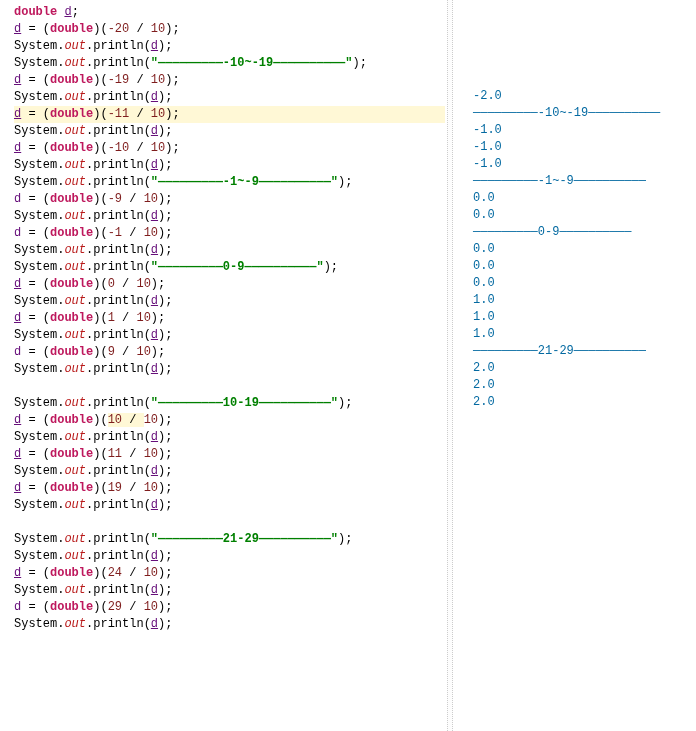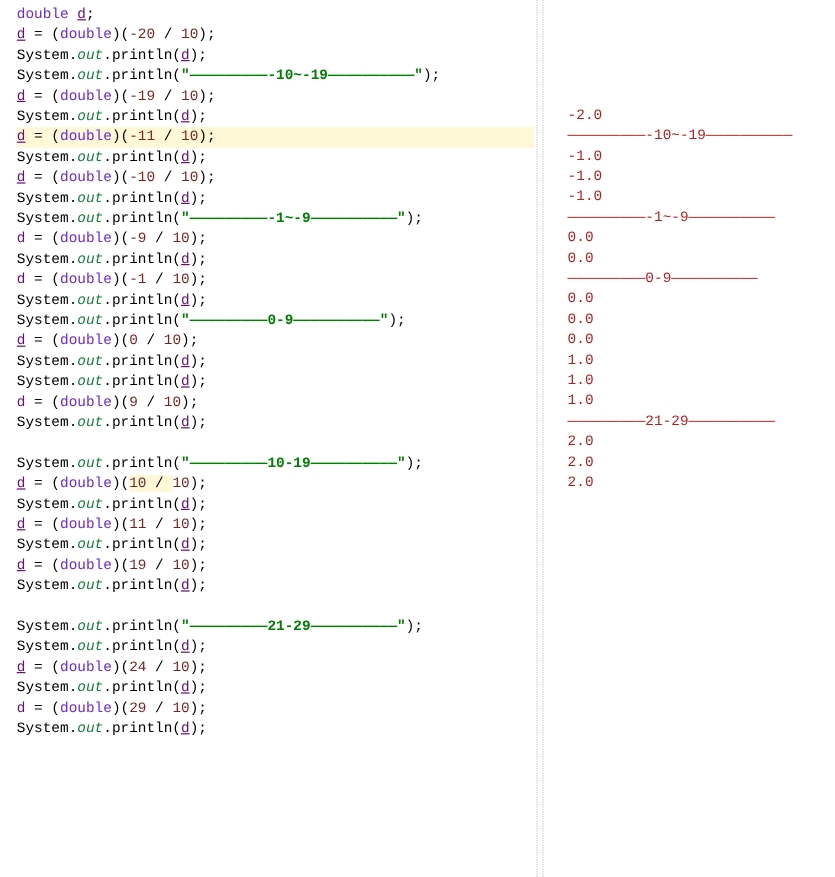--- a/index.html
+++ b/index.html
@@ -31,32 +31,32 @@
   }
   .line {
     height: 17px;
     line-height: 17px;
     white-space: pre;
     position: relative;
   }
   .hl {
     background: #fff8d6;
   }
-  .kw { color: #6d28d9; font-weight: normal; }
+  .kw { color: #be185d; font-weight: bold; }
   .var { color: #660e7a; }
   .varU { color: #660e7a; text-decoration: underline; }
-  .field { color: #15803d; font-style: italic; }
+  .field { color: #b91c1c; font-style: italic; }
   .str { color: #008000; font-weight: bold; }
   .num { color: #7f1d1d; }
   .pln { color: #000000; }
   .out-line {
     height: 17px;
     line-height: 17px;
     white-space: pre;
-    color: #b91c1c;
+    color: #0369a1;
   }
 </style>
 </head>
 <body>
 
 <div class="code-pane">
 
 <div class="line"><span class="kw">double</span><span class="pln"> </span><span class="varU">d</span><span class="pln">;</span></div>
 
 <div class="line"><span class="varU">d</span><span class="pln"> = (</span><span class="kw">double</span><span class="pln">)</span><span class="pln">(</span><span class="num">-20</span><span class="pln"> / </span><span class="num">10</span><span class="pln">)</span><span class="pln">;</span></div>
@@ -86,20 +86,21 @@
 <div class="line"><span class="var">d</span><span class="pln"> = (</span><span class="kw">double</span><span class="pln">)</span><span class="pln">(</span><span class="num">-1</span><span class="pln"> / </span><span class="num">10</span><span class="pln">)</span><span class="pln">;</span></div>
 
 <div class="line"><span class="pln">System.</span><span class="field">out</span><span class="pln">.println(</span><span class="varU">d</span><span class="pln">);</span></div>
 
 <div class="line"><span class="pln">System.</span><span class="field">out</span><span class="pln">.println(</span><span class="str">"—————————0-9——————————"</span><span class="pln">);</span></div>
 
 <div class="line"><span class="varU">d</span><span class="pln"> = (</span><span class="kw">double</span><span class="pln">)</span><span class="pln">(</span><span class="num">0</span><span class="pln"> / </span><span class="num">10</span><span class="pln">)</span><span class="pln">;</span></div>
 
 <div class="line"><span class="pln">System.</span><span class="field">out</span><span class="pln">.println(</span><span class="varU">d</span><span class="pln">);</span></div>
 
+<div class="line"><span class="varU">d</span><span class="pln"> = (</span><span class="kw">double</span><span class="pln">)</span><span class="pln">(</span><span class="num">1</span><span class="pln"> / </span><span class="num">10</span><span class="pln">)</span><span class="pln">;</span></div>
 
 <div class="line"><span class="pln">System.</span><span class="field">out</span><span class="pln">.println(</span><span class="varU">d</span><span class="pln">);</span></div>
 
 <div class="line"><span class="var">d</span><span class="pln"> = (</span><span class="kw">double</span><span class="pln">)</span><span class="pln">(</span><span class="num">9</span><span class="pln"> / </span><span class="num">10</span><span class="pln">)</span><span class="pln">;</span></div>
 
 <div class="line"><span class="pln">System.</span><span class="field">out</span><span class="pln">.println(</span><span class="varU">d</span><span class="pln">);</span></div>
 
 <div class="line"></div>
 
 <div class="line"><span class="pln">System.</span><span class="field">out</span><span class="pln">.println(</span><span class="str">"—————————10-19——————————"</span><span class="pln">);</span></div>

